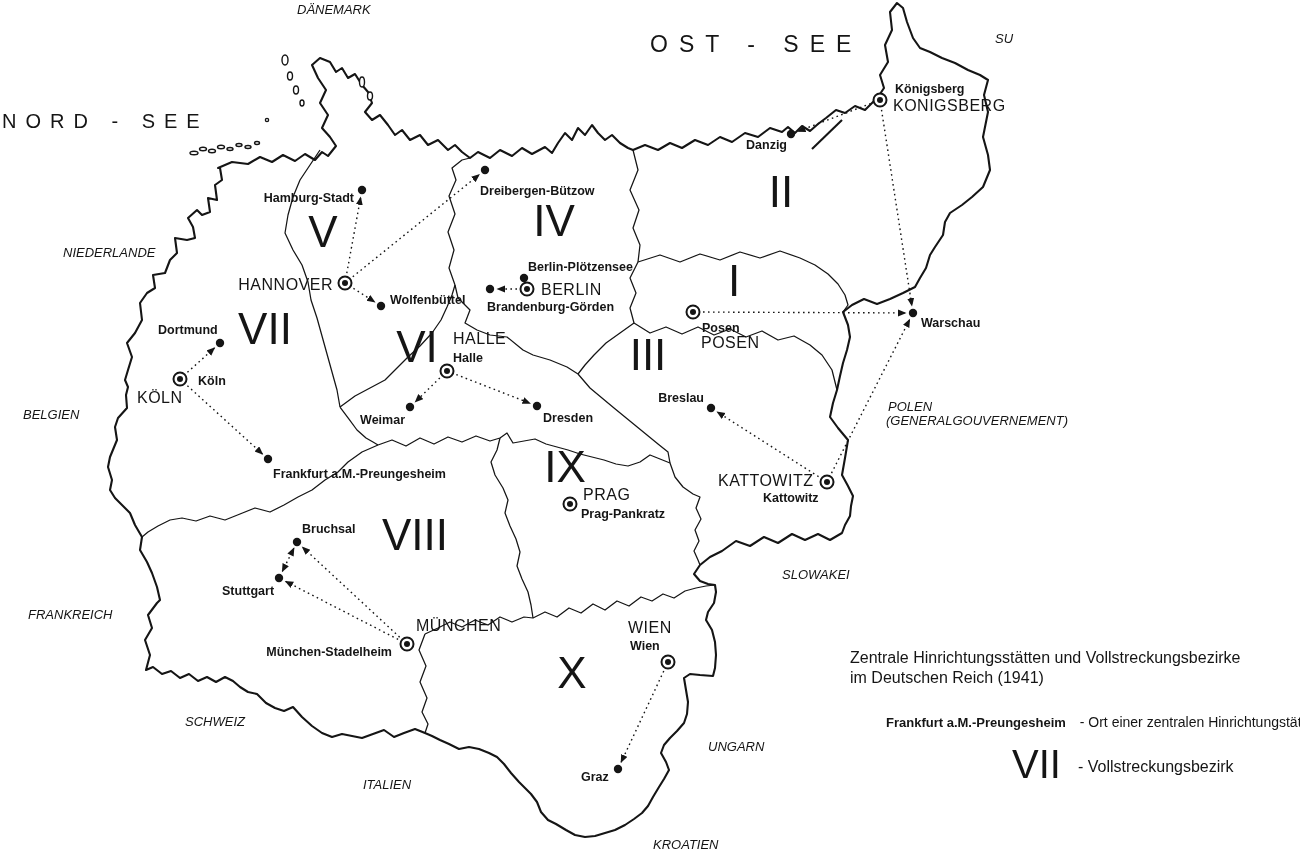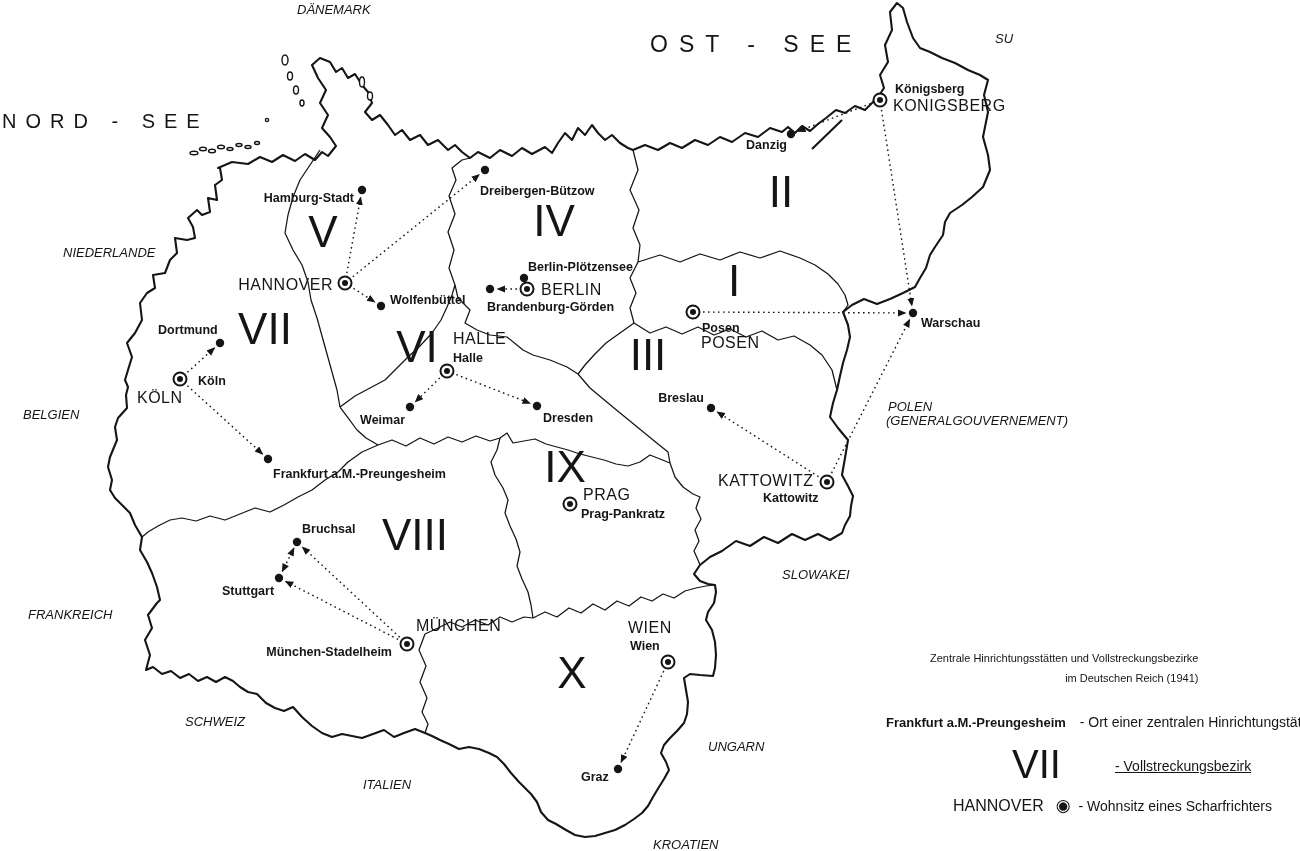--- a/index.html
+++ b/index.html
@@ -13,25 +13,25 @@
   .arrow{fill:none;stroke:#151515;stroke-width:1.4;stroke-dasharray:1.6 3.4;}
   text.lbl-bold{font-size:12.5px;font-weight:bold;}
   text.lbl-caps{font-size:16px;letter-spacing:.5px;}
   text.lbl-geo{font-size:13px;font-style:italic;}
   text.lbl-sea-nord{font-size:20px;letter-spacing:9px;}
   text.lbl-sea-ost{font-size:23px;letter-spacing:11px;}
   text.lbl-numeral{font-size:44px;text-anchor:middle;}
   
   .legend{position:absolute;left:0;top:0;width:1300px;height:851px;pointer-events:none;color:#151515;}
   .legend > div{position:absolute;white-space:nowrap;}
-  .lg-title{left:930px;top:648px;font-size:11px;line-height:20px;text-align:right;}
+  .lg-title{left:850px;top:648px;font-size:16px;line-height:20px;}
   .lg-row1{left:886px;top:714px;font-size:14px;}
   .lg-row1 .term{font-weight:bold;font-size:13px;margin-right:10px;}
   .lg-row2-num{left:1012px;top:742px;font-size:40px;}
-  .lg-row2-desc{left:1115px;top:758px;font-size:14px;text-decoration:underline;}
+  .lg-row2-desc{left:1078px;top:758px;font-size:16px;}
   .lg-row3{left:953px;top:795px;font-size:16px;}
   .lg-row3 .sym{font-size:17px;margin:0 8px 0 12px;}
   .lg-row3 .desc{font-size:14px;}
 </style>
 </head>
 <body>
 
 <div class="stage">
 
   <svg width="1300" height="851" viewBox="0 0 1300 851">
@@ -208,17 +208,14 @@
     <div class="lg-title">
       <span>Zentrale Hinrichtungsstätten und Vollstreckungsbezirke</span><br>
       <span>im Deutschen Reich (1941)</span>
     </div>
     <div class="lg-row1">
       <span class="term">Frankfurt a.M.-Preungesheim</span>
       <span>- Ort einer zentralen Hinrichtungstätte</span>
     </div>
     <div class="lg-row2-num">VII</div>
     <div class="lg-row2-desc">- Vollstreckungsbezirk</div>
-    <div class="lg-row3">
-      <span>HANNOVER</span><span class="sym">◉</span><span class="desc">- Wohnsitz eines Scharfrichters</span>
-    </div>
   </div>
 </div>
 
 </body></html>

